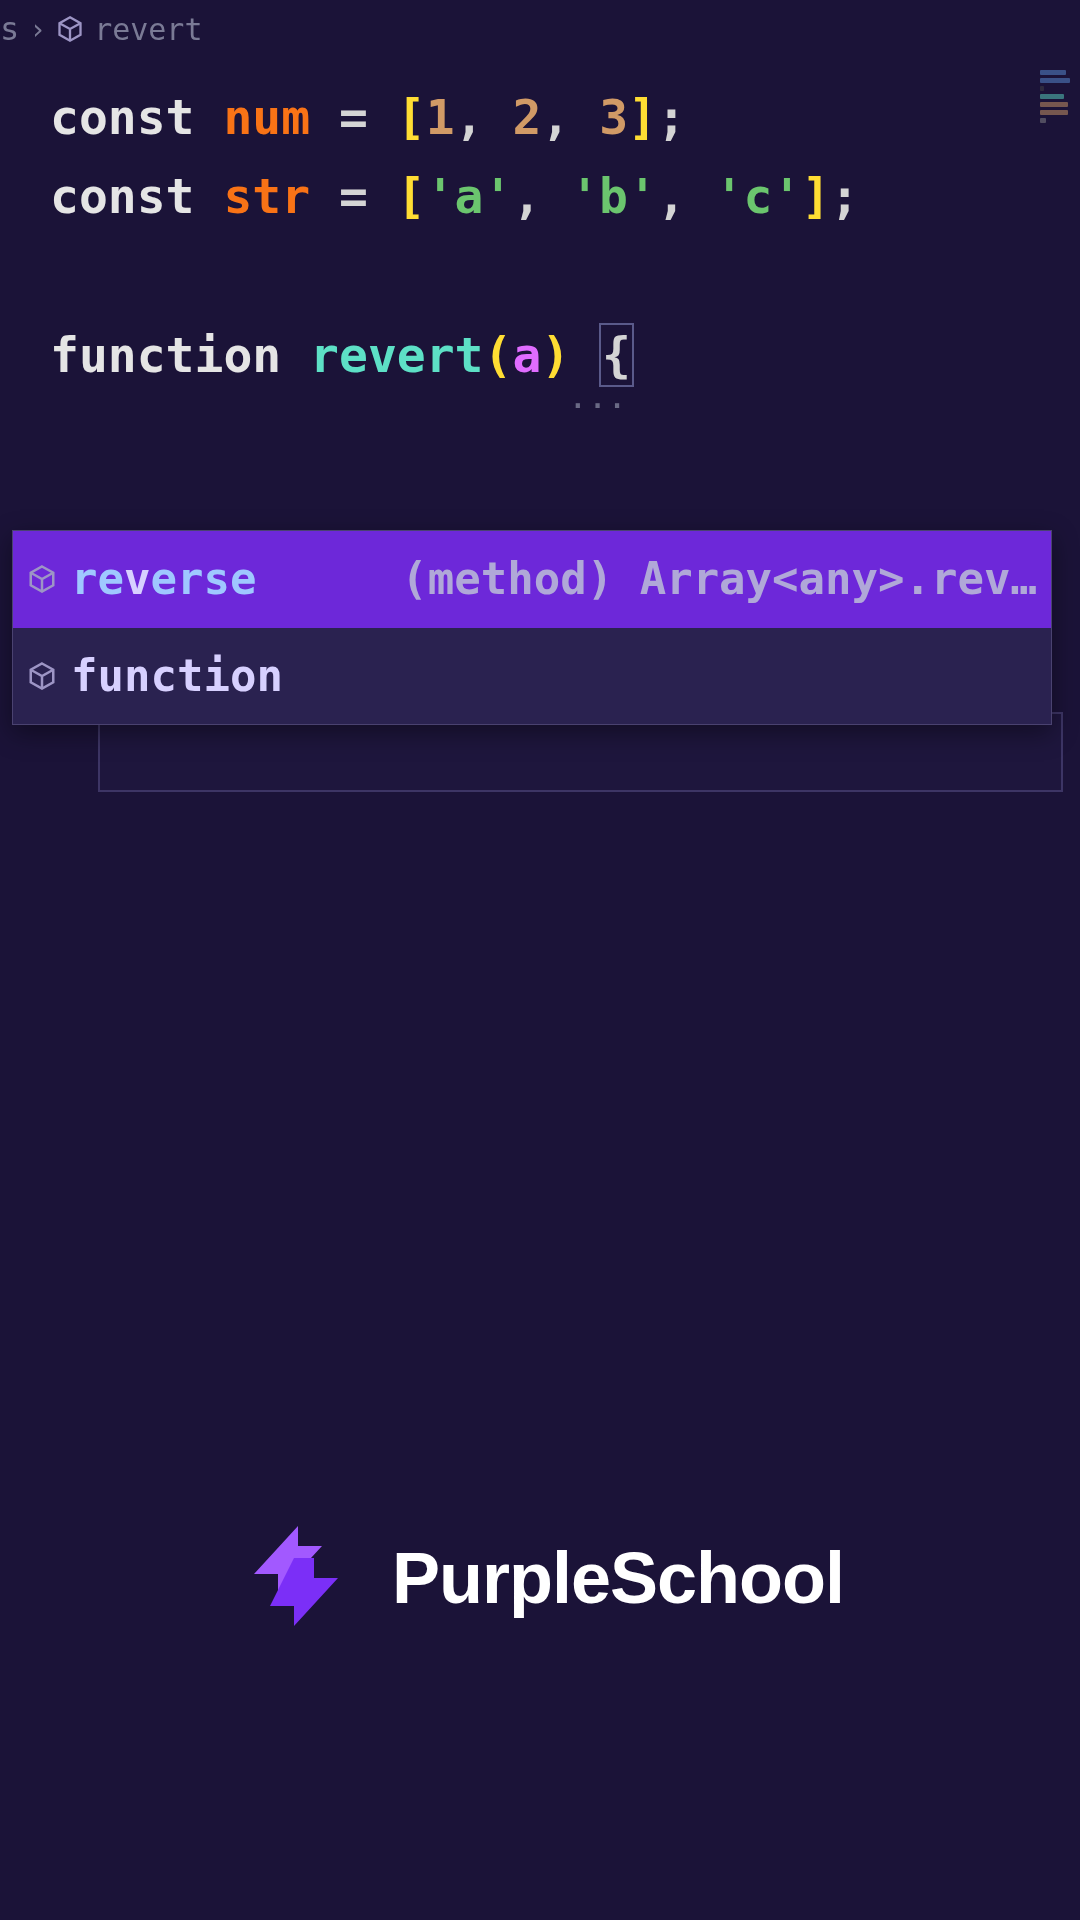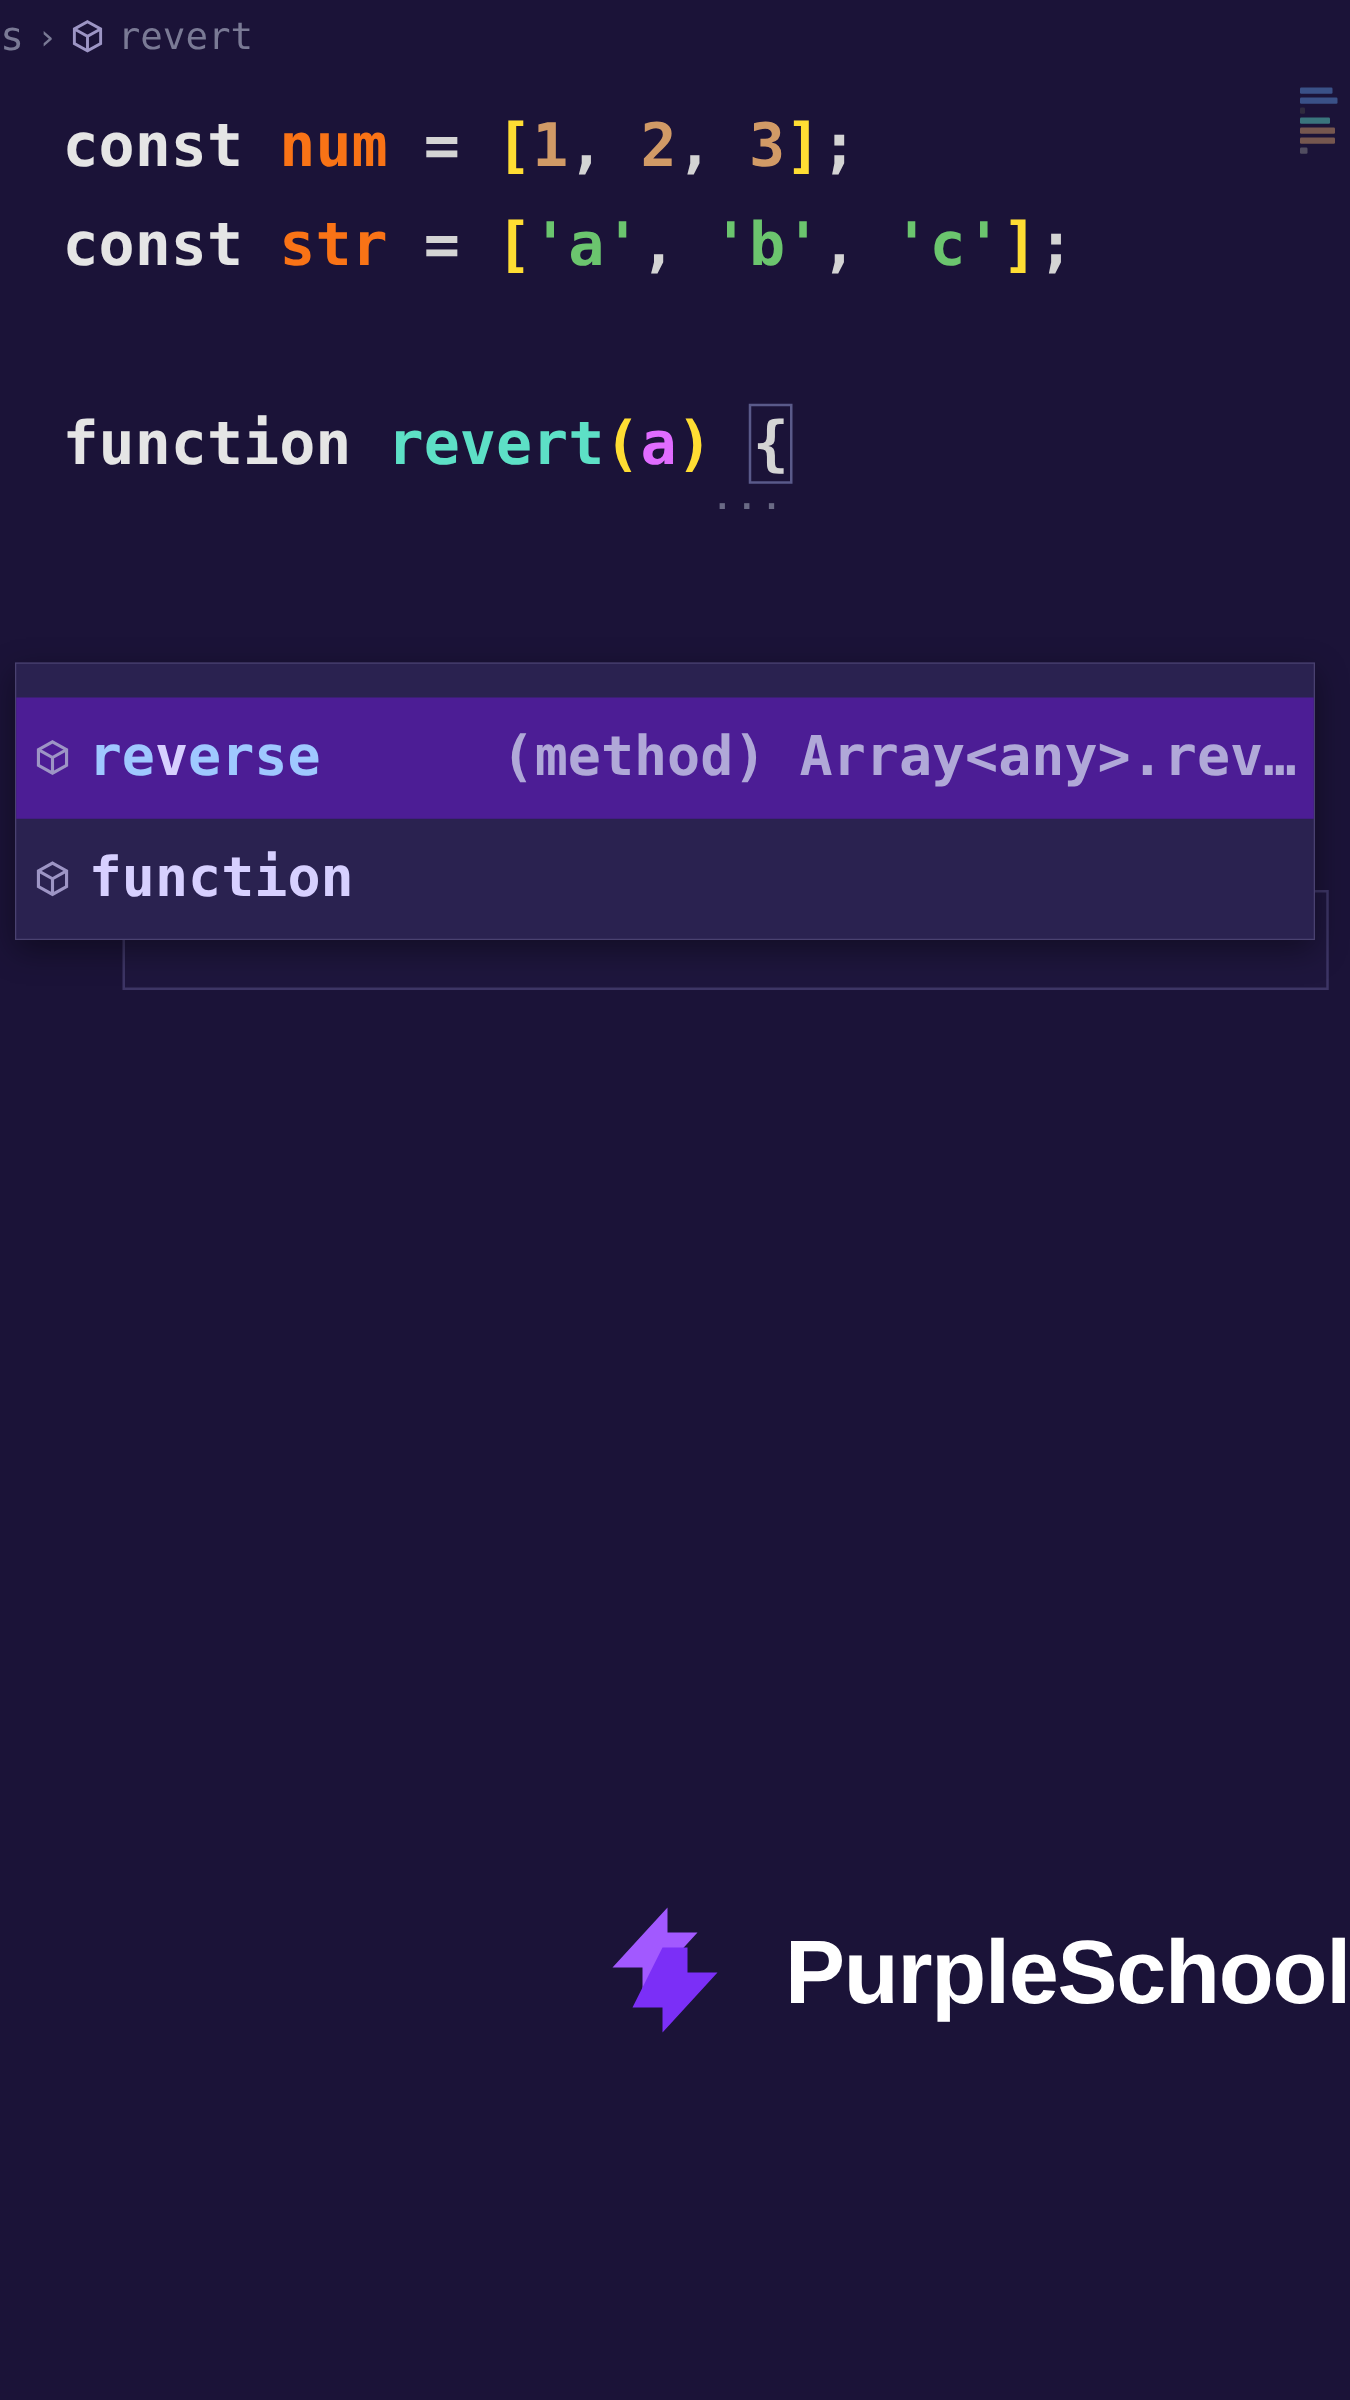--- a/index.html
+++ b/index.html
@@ -85,21 +85,21 @@
     box-shadow: 0 8px 24px rgba(0,0,0,0.4);
     font-size: 44px;
     z-index: 5;
   }
   .ac-item {
     display: flex;
     align-items: center;
     padding: 12px 14px;
     gap: 14px;
   }
-  .ac-item.selected { background: #4c1d95; margin-top: 27px; }
+  .ac-item.selected { background: #6d28d9; }
   .ac-icon { display: inline-flex; }
   .ac-icon svg { width: 30px; height: 30px; stroke: #9d95c5; fill: none; stroke-width: 2; }
   .ac-label { color: #d7d0ff; }
   .ac-label .match { color: #9fc8ff; font-weight: bold; }
   .ac-hint {
     margin-left: auto;
     color: #b0a8d8;
     font-size: 44px;
     white-space: nowrap;
     overflow: hidden;
@@ -119,21 +119,21 @@
     margin-bottom: 3px;
     border-radius: 1px;
   }
   .brand {
     position: absolute;
     bottom: 280px;
     left: 0;
     width: 100%;
     display: flex;
     align-items: center;
-    justify-content: flex-end;
+    justify-content: center;
     gap: 36px;
   }
   .brand-text {
     font-family: 'Segoe UI', Arial, sans-serif;
     font-size: 72px;
     font-weight: 800;
     color: #ffffff;
     letter-spacing: -1px;
   }
   .brand-logo svg { width: 120px; height: 120px; }

